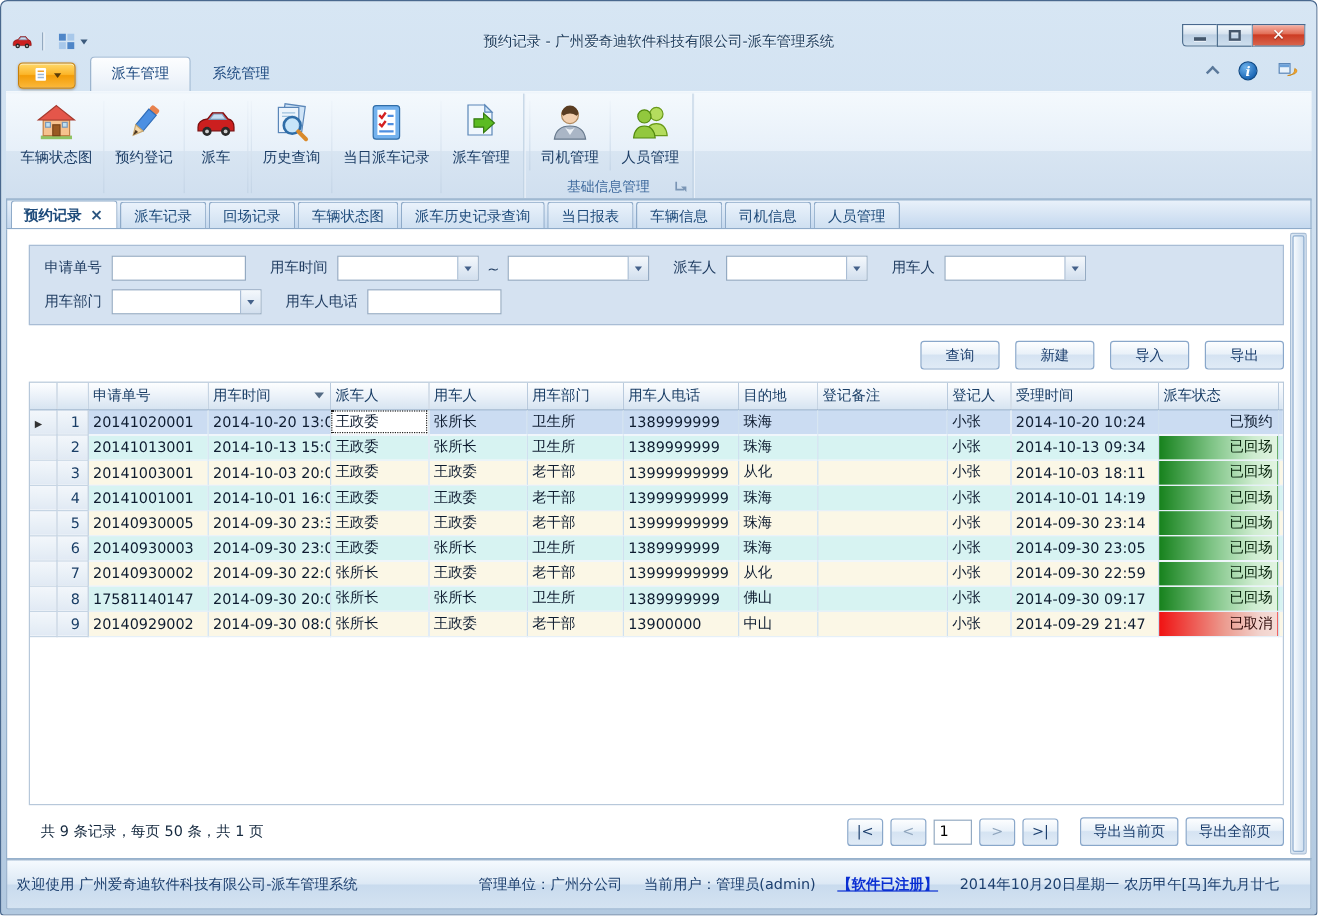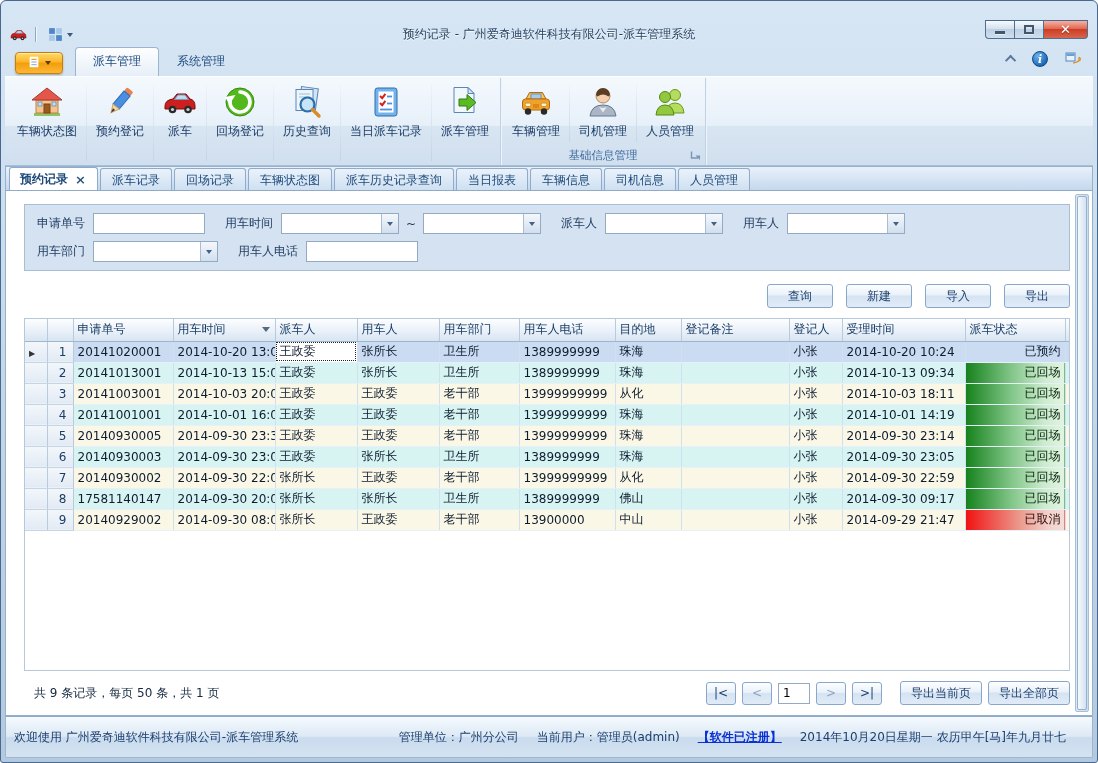--- a/index.html
+++ b/index.html
@@ -245,30 +245,20 @@
                   <path d="M15 10 h7 l3.4 4.4 h-14 z" fill="#c4ddf2" stroke="#7a99b8"></path>
                   <circle cx="9.5" cy="24.5" r="3.8" fill="#2a2a2a"></circle>
                   <circle cx="9.5" cy="24.5" r="1.6" fill="#cfcfcf"></circle>
                   <circle cx="25" cy="24.5" r="3.8" fill="#2a2a2a"></circle>
                   <circle cx="25" cy="24.5" r="1.6" fill="#cfcfcf"></circle>
                 </svg>
               </span>
               <span class="rlabel">派车</span>
             </div>
             <div class="rbtn-sep"></div>
-            <div class="rbtn">
-              <span class="ricon">
-                <svg viewBox="0 0 34 34">
-                  <circle cx="17" cy="17" r="14" fill="#53b81c" stroke="#3a8a10"></circle>
-                  <path d="M17 7 a10 10 0 1 1 -9.8 8" fill="none" stroke="#fff" stroke-width="3.6" stroke-linecap="round"></path>
-                  <polygon points="2,12 12.5,10 6.5,19.5" fill="#fff"></polygon>
-                </svg>
-              </span>
-              <span class="rlabel">回场登记</span>
-            </div>
             <div class="rbtn-sep"></div>
             <div class="rbtn">
               <span class="ricon">
                 <svg viewBox="0 0 34 34">
                   <rect x="10" y="2.5" width="17" height="21" fill="#cfe4f7" stroke="#5a86b8" transform="rotate(8 18 13)"></rect>
                   <rect x="6" y="4.5" width="17" height="21" fill="#ecf4fc" stroke="#5a86b8"></rect>
                   <line x1="9" y1="9" x2="20" y2="9" stroke="#9cc0de"></line>
                   <line x1="9" y1="12" x2="20" y2="12" stroke="#9cc0de"></line>
                   <circle cx="17.5" cy="19.5" r="7" fill="rgba(190,225,248,.8)" stroke="#2f6da8" stroke-width="2.2"></circle>
                   <line x1="22.5" y1="24.5" x2="29" y2="31" stroke="#d98a2b" stroke-width="3.4" stroke-linecap="round"></line>
@@ -299,35 +289,20 @@
                   <path d="M20 2.5 l6 6 h-6 z" fill="#cfe4f7" stroke="#5a86b8"></path>
                   <path d="M11 14 h8 v-4.5 l9 8 -9 8 v-4.5 h-8 z" fill="#5bbb22" stroke="#357a10"></path>
                 </svg>
               </span>
               <span class="rlabel">派车管理</span>
             </div>
           </div>
         </div>
         <div class="rgroup">
           <div class="rgroup-btns">
-            <div class="rbtn">
-              <span class="ricon">
-                <svg viewBox="0 0 34 34">
-                  <path d="M7 14 l3.5 -6.5 h13 l3.5 6.5 z" fill="#f7c35c" stroke="#b06a10"></path>
-                  <rect x="12" y="9" width="10" height="5" fill="#a8cce8" stroke="#6a90b4"></rect>
-                  <rect x="3.5" y="14" width="27" height="11" rx="3" fill="#f2a22c" stroke="#b06a10"></rect>
-                  <rect x="6" y="18" width="6" height="3.5" rx="1.7" fill="#fff3cd" stroke="#c89030"></rect>
-                  <rect x="22" y="18" width="6" height="3.5" rx="1.7" fill="#fff3cd" stroke="#c89030"></rect>
-                  <rect x="14" y="19" width="6" height="4" fill="#d88a18"></rect>
-                  <circle cx="9" cy="26.5" r="3.2" fill="#2a2a2a"></circle>
-                  <circle cx="25" cy="26.5" r="3.2" fill="#2a2a2a"></circle>
-                </svg>
-              </span>
-              <span class="rlabel">车辆管理</span>
-            </div>
             <div class="rbtn-sep"></div>
             <div class="rbtn">
               <span class="ricon">
                 <svg viewBox="0 0 34 34">
                   <path d="M4 31 q1.5 -11 13 -11 q11.5 0 13 11 z" fill="#aab6c6" stroke="#66788c"></path>
                   <path d="M13 21.5 q4 3 8 0 l-4 6 z" fill="#e8eef4"></path>
                   <circle cx="17" cy="11" r="7" fill="#f3cfae" stroke="#b08a60"></circle>
                   <path d="M10 10 a7 7 0 0 1 14 0 l-1.5 1.5 q-5.5 -4 -11 0 z" fill="#5a3d22"></path>
                 </svg>
               </span>

